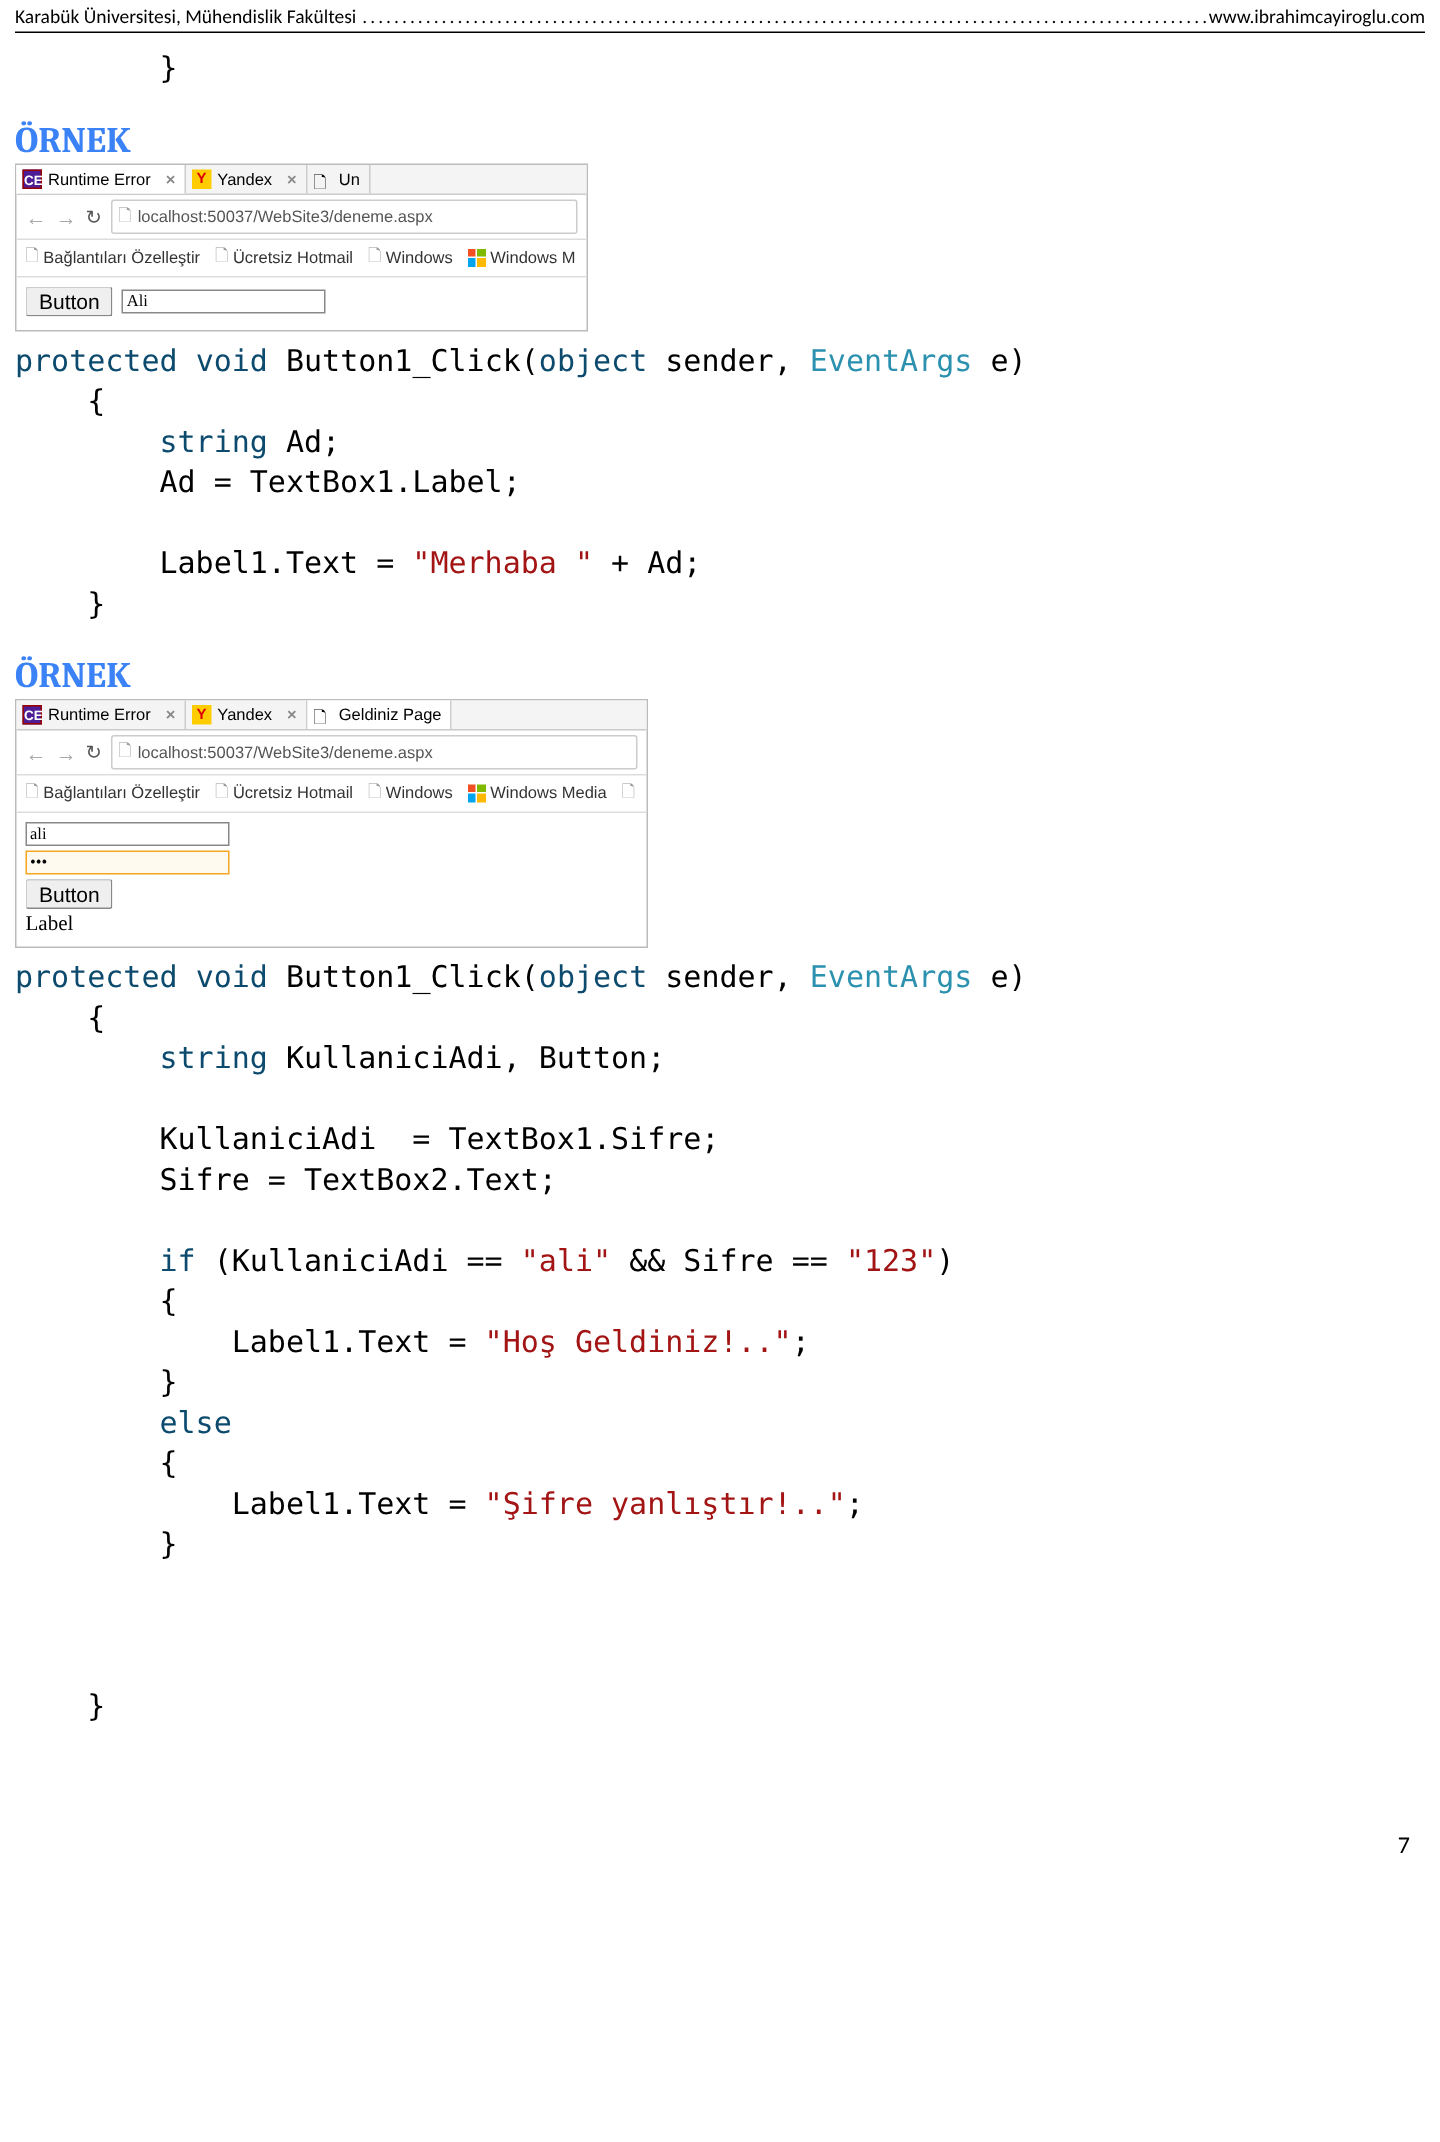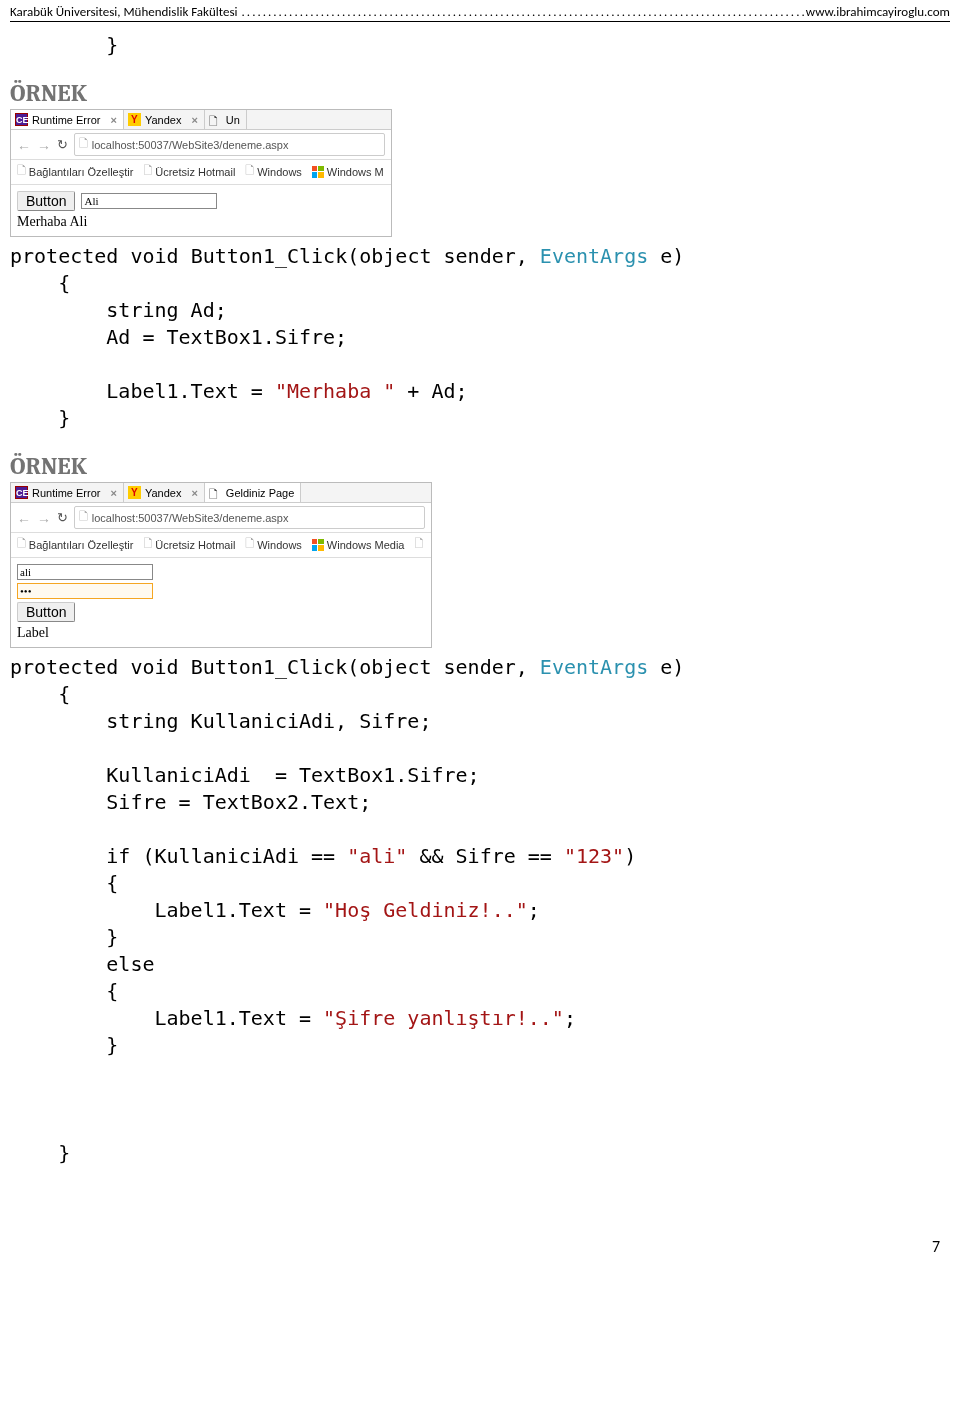--- a/index.html
+++ b/index.html
@@ -31,28 +31,28 @@
   .content {
     padding: 0 10px;
   }
   .code {
     font-family: Consolas, monospace;
     font-size: 20px;
     white-space: pre;
     line-height: 1.35;
     margin: 4px 0 10px 0;
   }
-  .kw { color: #000000; }
+  .kw { color: #0c4a6e; }
   .type { color: #2b91af; }
   .str { color: #a31515; }
   .ornek {
     font-family: Cambria, Georgia, serif;
     font-weight: bold;
     font-size: 24px;
-    color: #737373;
+    color: #3b82f6;
     margin-top: 20px;
     margin-bottom: 2px;
   }
   .browser {
     border: 1px solid #bbb;
     width: 380px;
     font-family: "Segoe UI", sans-serif;
     font-size: 11px;
     background: #fff;
     margin-bottom: 6px;
@@ -231,28 +231,27 @@
             <span></span>
           </span>
           <span>Windows M</span>
         </span>
   </div>
   <div class="demo-area">
     <div class="demo-row">
       <button class="winbtn">Button</button>
       <input class="wininput" value="Ali" style="">
     </div>
-    <div>Merhaba Ali</div>
   </div>
 </div>
 
 <div class="code"><span class="kw">protected</span> <span class="kw">void</span><span> Button1_Click(</span><span class="kw">object</span><span> sender, </span><span class="type">EventArgs</span><span> e)</span>
 <span>    {</span>
 <span>        </span><span class="kw">string</span><span> Ad;</span>
-<span>        Ad = TextBox1.Sifre;</span>
+<span>        Ad = TextBox1.Label;</span>
 <span></span>
 <span>        Label1.Text = </span><span class="str">"Merhaba "</span><span> + Ad;</span>
 <span>    }</span></div>
 
 <div class="ornek">ÖRNEK</div>
 
 <div class="browser wide">
   <div class="tabs">
     <div class="tab">
       <span class="fav cefav">CE</span>
@@ -313,21 +312,21 @@
         </div>
     <div class="demo-row">
           <button class="winbtn">Button</button>
         </div>
     <div>Label</div>
   </div>
 </div>
 
 <div class="code"><span class="kw">protected</span> <span class="kw">void</span><span> Button1_Click(</span><span class="kw">object</span><span> sender, </span><span class="type">EventArgs</span><span> e)</span>
 <span>    {</span>
-<span>        </span><span class="kw">string</span><span> KullaniciAdi, Sifre;</span>
+<span>        </span><span class="kw">string</span><span> KullaniciAdi, Button;</span>
 <span></span>
 <span>        KullaniciAdi  = TextBox1.Sifre;</span>
 <span>        Sifre = TextBox2.Text;</span>
 <span></span>
 <span>        </span><span class="kw">if</span><span> (KullaniciAdi == </span><span class="str">"ali"</span><span> &amp;&amp; Sifre == </span><span class="str">"123"</span><span>)</span>
 <span>        {</span>
 <span>            Label1.Text = </span><span class="str">"Hoş Geldiniz!.."</span><span>;</span>
 <span>        }</span>
 <span>        </span><span class="kw">else</span>
 <span>        {</span>

